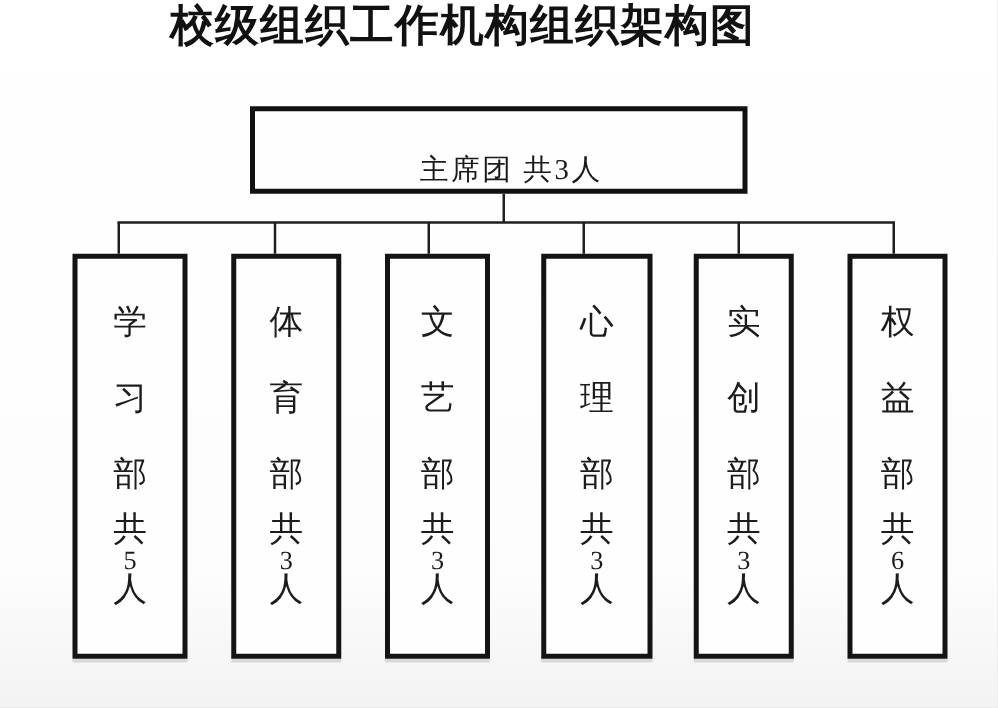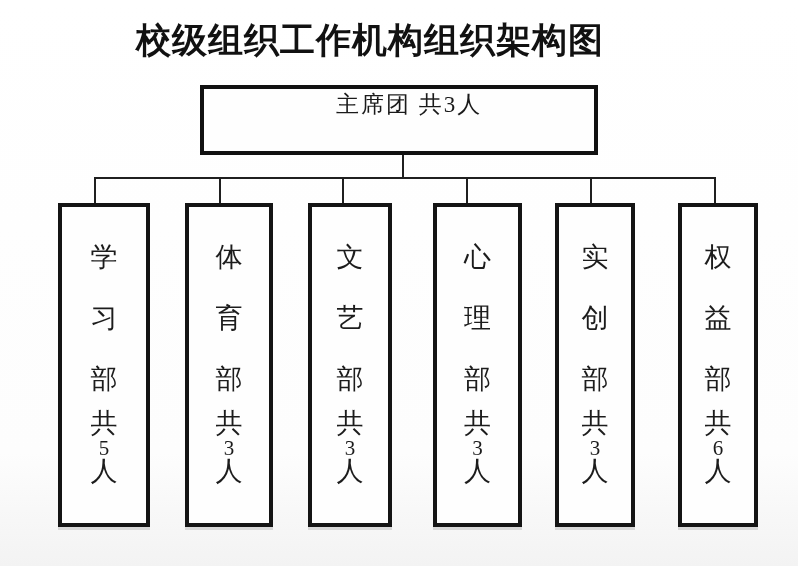--- a/index.html
+++ b/index.html
@@ -12,21 +12,21 @@
     position: relative;
     width: 798px;
     height: 566px;
     background: linear-gradient(180deg, #ffffff 0%, #fdfdfd 80%, #f3f3f3 100%);
     overflow: hidden;
     color: #151515;
   }
   .page-title {
     position: absolute;
     left: 0;
-    top: 20px;
+    top: 0;
     width: 740px;
     margin: 0;
     text-align: center;
     font-size: 35px;
     line-height: 42px;
     font-weight: 700;
     letter-spacing: 1px;
     color: #111;
   }
   .connectors {
@@ -39,21 +39,21 @@
   .root-box {
     position: absolute;
     left: 200px;
     top: 85px;
     width: 398px;
     height: 70px;
     box-sizing: border-box;
     border: 4px solid #111;
     background: #fefefe;
     display: flex;
-    align-items: flex-start;
+    align-items: flex-end;
     justify-content: center;
     padding-left: 20px;
   }
   .root-label {
     font-size: 23px;
     letter-spacing: 2px;
     color: #1a1a1a;
     white-space: pre;
   }
   .dept-box {

